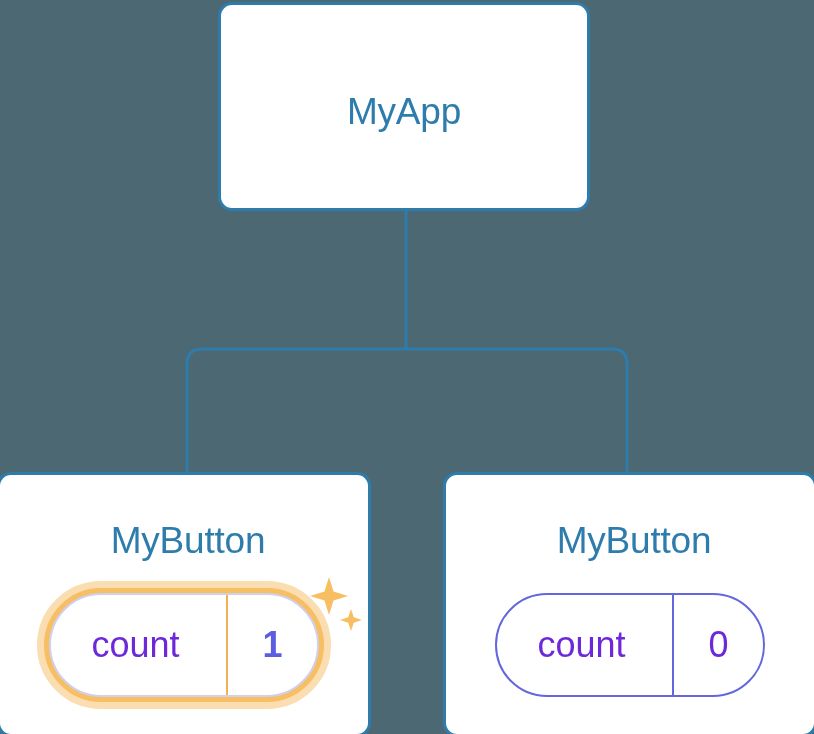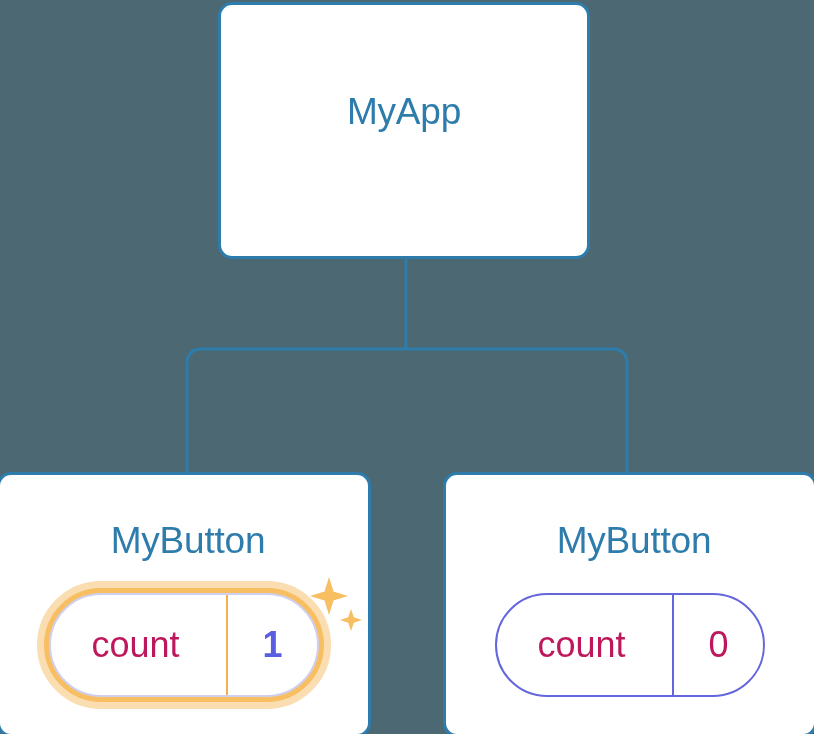--- a/index.html
+++ b/index.html
@@ -35,21 +35,21 @@
     background: #ffffff;
     border: 3px solid #2e7cac;
     border-radius: 14px;
     box-sizing: border-box;
   }
 
   #node-root {
     left: 218px;
     top: 2px;
     width: 372px;
-    height: 257px;
+    height: 209px;
   }
   #node-child-left {
     left: -3px;
     top: 472px;
     width: 374px;
     height: 265px;
   }
   #node-child-right {
     left: 443px;
     top: 472px;
@@ -100,21 +100,21 @@
     display: flex;
     align-items: stretch;
     overflow: hidden;
   }
 
   .pill-key,
   .pill-val {
     display: flex;
     align-items: center;
     justify-content: center;
-    color: #be185d;
+    color: #6d28d9;
     font-size: 36px;
     font-weight: 400;
     white-space: nowrap;
   }
   .pill-key {
     flex: 0 0 175px;
     justify-content: center;
     padding-right: 6px;
     box-sizing: border-box;
   }

